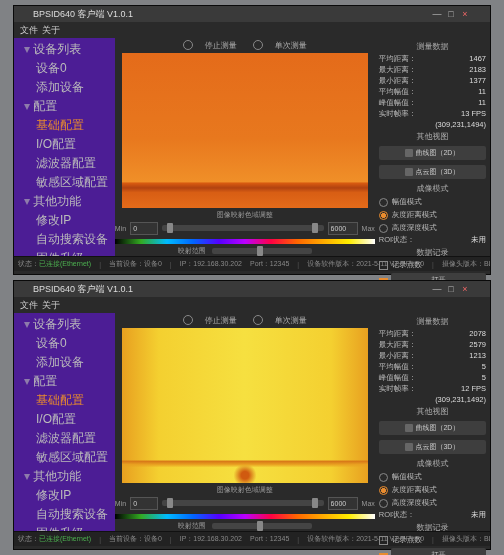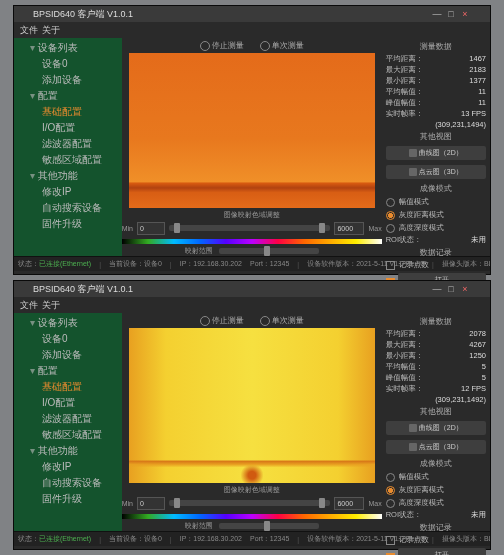--- a/index.html
+++ b/index.html
@@ -3,29 +3,29 @@
 <meta charset="utf-8">
 <style>
   html,body{margin:0;padding:0;background:#808285;font-family:"Microsoft YaHei",Arial,sans-serif;font-size:9px;color:#ccc}
   .window{position:relative;width:476px;height:268px;background:#2a2a2a;border:1px solid #0a0a0a;margin:5px auto}
   .titlebar{height:16px;background:#3a3a3a;display:flex;align-items:center;padding:0 19px;color:#ddd;font-size:9px}
   .titlebar .spacer{flex:1}
   .winbtn{width:12px;height:12px;display:inline-flex;align-items:center;justify-content:center;margin-left:2px;font-size:9px;color:#bbb}
   .winbtn.close{color:#e66}
   .menubar{height:16px;display:flex;align-items:center;padding:0 6px;gap:4px;color:#ccc;font-size:9px}
   .body{display:flex;height:218px}
-  .sidebar{width:86px;background:#14532d;padding:2px 16px;font-size:10px;color:#bbb;overflow:hidden}
+  .sidebar{width:86px;background:#4c1d95;padding:2px 10px;font-size:12px;color:#bbb;overflow:hidden}
   .node{padding:1px 0;white-space:nowrap}
   .node.l1::before{content:"▸ ";opacity:.6}
   .node.l1.open::before{content:"▾ "}
   .node.l2{padding-left:12px}
   .node.sel{color:#e88b2e}
   .center{flex:1;display:flex;flex-direction:column;align-items:center}
   .topctl{height:16px;display:flex;align-items:center;justify-content:center;gap:16px;width:100%;color:#aaa;font-size:8px}
-  .pill{display:flex;align-items:flex-end;gap:2px}
+  .pill{display:flex;align-items:center;gap:12px}
   .pill .icn{width:8px;height:8px;border:1px solid #888;border-radius:50%}
   .thermal{width:246px;height:170px;background:linear-gradient(to bottom,#e46b1a 0%,#e8781e 55%,#f08f28 83%,#d85a10 84%,#b14210 87%,#d85e14 90%,#e46b1a 100%)}
   .thermal2{width:246px;height:170px;background:
     radial-gradient(circle at 50% 95%,#d05a10 2%,transparent 6%),
     linear-gradient(to right,#e8a020 0%,#f4d030 15%,#f6e040 50%,#f4d030 85%,#e8a020 100%);
     position:relative}
   .thermal2::after{content:"";position:absolute;inset:0;background:linear-gradient(to bottom,transparent 85%,#d87818 86%,#e8a020 88%,transparent 90%)}
   .slabel{font-size:7px;color:#999;text-align:center;margin-top:2px}
   .sliderrow{display:flex;align-items:center;gap:4px;width:260px;margin:2px 0;font-size:7px;color:#999}
   .track{flex:1;height:6px;background:#444;position:relative;border-radius:2px}
@@ -262,25 +262,25 @@
     </div>
 
     <div class="right">
       <div class="rtitle">测量数据</div>
       <div class="kv">
           <span>平均距离：</span>
           <span class="v">2078</span>
         </div>
       <div class="kv">
           <span>最大距离：</span>
-          <span class="v">4267</span>
+          <span class="v">2579</span>
         </div>
       <div class="kv">
           <span>最小距离：</span>
-          <span class="v">1250</span>
+          <span class="v">1213</span>
         </div>
       <div class="kv">
           <span>平均幅值：</span>
           <span class="v">5</span>
         </div>
       <div class="kv">
           <span>峰值幅值：</span>
           <span class="v">5</span>
         </div>
       <div class="kv">

